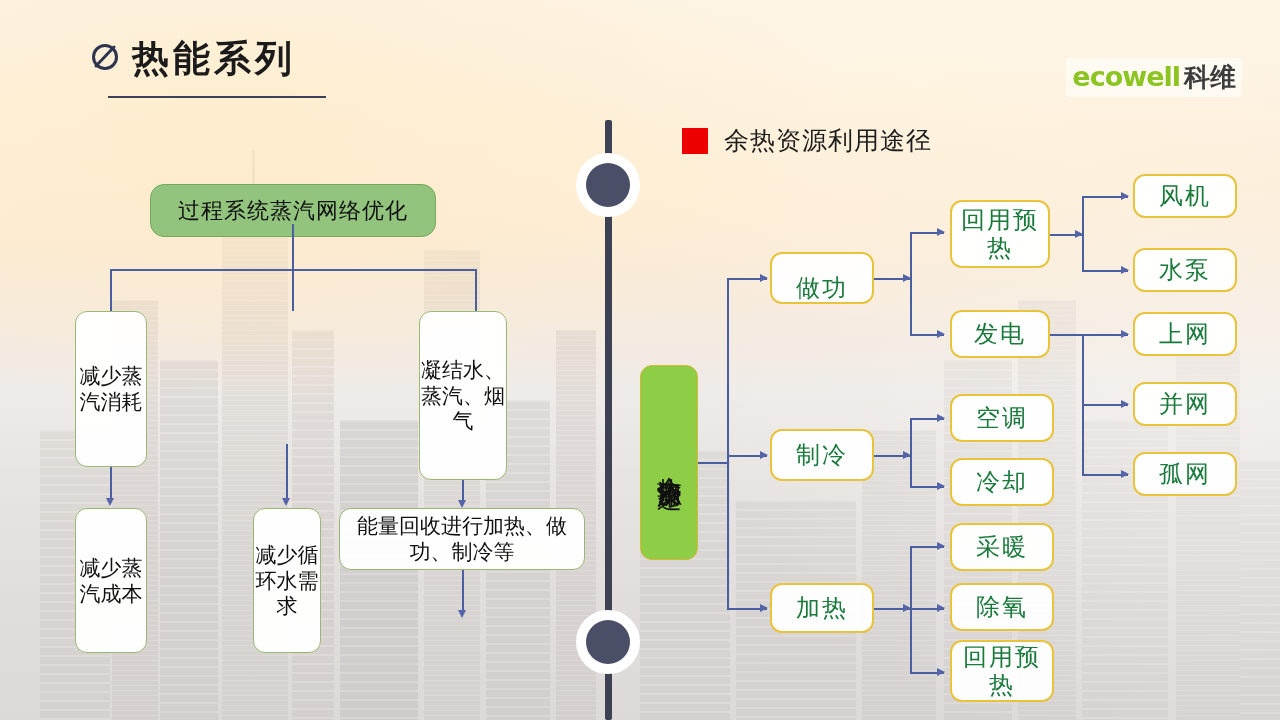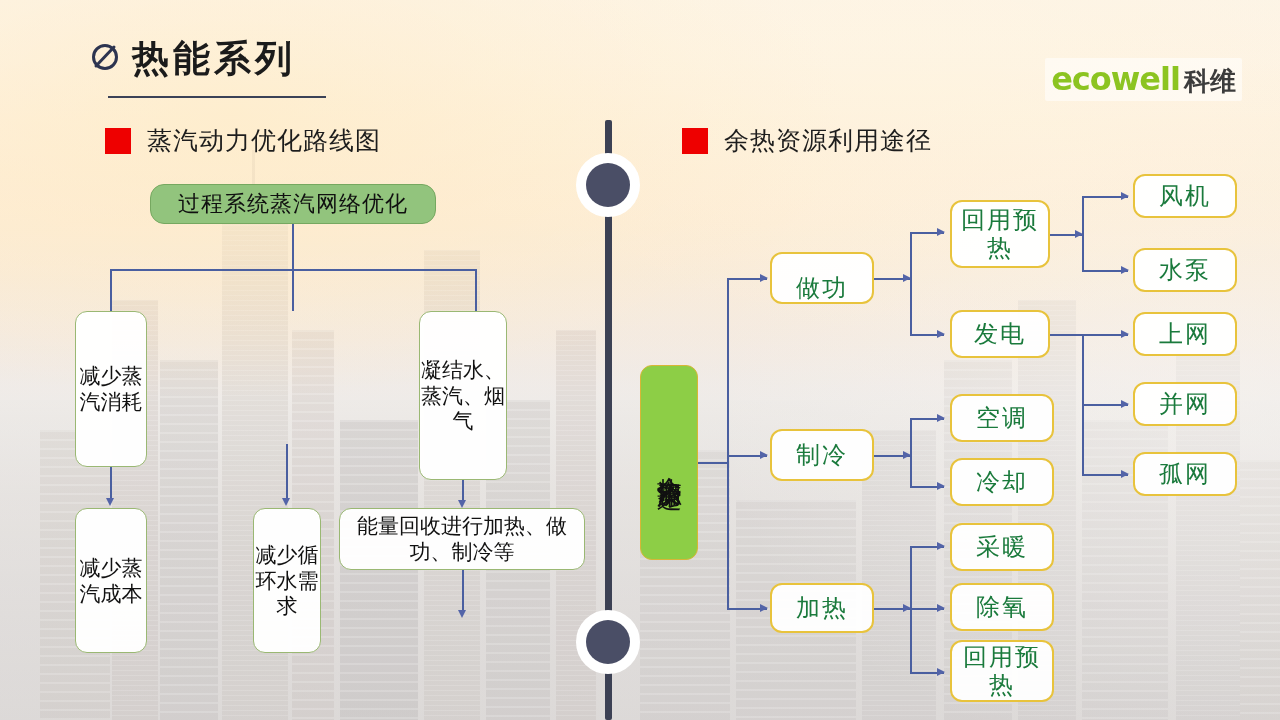--- a/index.html
+++ b/index.html
@@ -50,21 +50,21 @@
   .slide-title{
     position:absolute;left:132px;top:34px;
     font-size:37px;font-weight:bold;color:#1b1b1b;letter-spacing:4px;
     font-family:"DejaVu Sans","Liberation Sans",sans-serif;
   }
   .title-mark{position:absolute;left:89px;top:40px;width:32px;height:32px;}
   .title-rule{position:absolute;left:108px;top:96px;width:218px;height:2px;background:#3b4257;}
 
   .logo{position:absolute;right:38px;top:58px;display:flex;align-items:baseline;
         background:rgba(255,255,255,.55);padding:2px 6px;border-radius:2px;}
-  .logo-en{font-size:32px;font-weight:bold;color:#8cc421;letter-spacing:-1px;
+  .logo-en{font-size:27px;font-weight:bold;color:#8cc421;letter-spacing:-1px;
            font-family:"DejaVu Sans","Liberation Sans",sans-serif;}
   .logo-cn{font-size:26px;font-weight:bold;color:#3c3c3c;margin-left:4px;letter-spacing:0px;}
 
   
   .sec-head{position:absolute;display:flex;align-items:center;}
   .sec-sq{width:26px;height:26px;background:#ee0000;}
   .sec-txt{margin-left:16px;font-size:25px;color:#1d1d1d;letter-spacing:1px;}
 
   
   .box{position:absolute;box-sizing:border-box;display:flex;align-items:center;justify-content:center;
@@ -174,26 +174,22 @@
     <line x1="7" y1="26" x2="25" y2="7" stroke="#2d3450" stroke-width="3" stroke-linecap="round"></line>
   </svg>
   <div class="slide-title">热能系列</div>
   <div class="title-rule"></div>
 
   <div class="logo">
     <span class="logo-en">ecowell</span>
     <span class="logo-cn">科维</span>
   </div>
 
-  <div class="sec-head" style="left:105px;top:124px;">
-    <span class="sec-sq"></span>
-    <span class="sec-txt">蒸汽动力优化路线图</span>
-  </div>
-
-  <div class="box box-green" style="left:150px;top:184px;width:286px;height:40px;">
+
+  <div class="box box-green" style="left:150px;top:184px;width:286px;height:53px;">
     <span>过程系统蒸汽网络优化</span>
   </div>
 
   <div class="conn v" style="left:292px;top:224px;height:45px;"></div>
   <div class="conn h" style="left:110px;top:269px;width:365px;"></div>
   <div class="conn v" style="left:110px;top:269px;height:42px;"></div>
   <div class="conn v" style="left:292px;top:269px;height:42px;"></div>
   <div class="conn v" style="left:475px;top:269px;height:42px;"></div>
 
   <div class="box box-white" style="left:75px;top:311px;width:72px;height:156px;">

